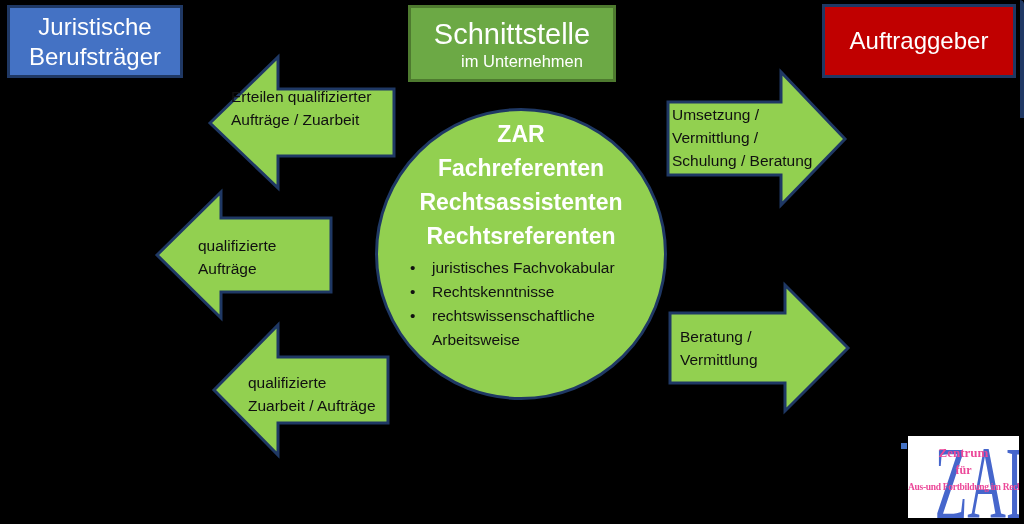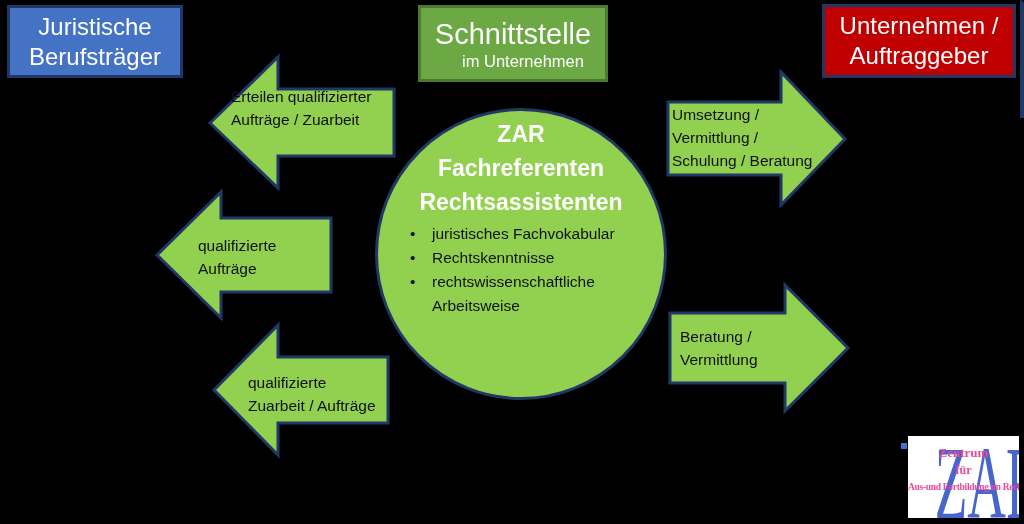--- a/index.html
+++ b/index.html
@@ -5,21 +5,21 @@
   html,body{margin:0;padding:0;background:#000;}
   #canvas{
     position:relative;width:1024px;height:524px;background:var(--canvas-bg);
     border-radius:4px;overflow:hidden;
     font-family:"Liberation Sans", sans-serif;
   }
   .box{position:absolute;display:flex;flex-direction:column;align-items:center;justify-content:center;
        text-align:center;color:#fff;box-sizing:border-box;}
   #box-juristische{left:7px;top:5px;width:176px;height:73px;background:var(--box-blue);
        border:3px solid var(--navy);font-size:24px;line-height:30px;}
-  #box-schnittstelle{left:418px;top:5px;width:190px;height:77px;background:var(--box-green);
+  #box-schnittstelle{left:408px;top:5px;width:208px;height:77px;background:var(--box-green);
        border:3px solid var(--box-green-border);}
   #box-schnittstelle .title{font-size:29px;line-height:34px;}
   #box-schnittstelle .subtitle{font-size:16.5px;line-height:20px;margin-left:20px;}
   #box-unternehmen{left:822px;top:4px;width:194px;height:74px;background:var(--box-red);
        border:3px solid var(--navy);font-size:24px;line-height:30px;}
 
   #circle{position:absolute;left:375px;top:108px;width:292px;height:292px;border-radius:50%;
        background:var(--bright-green);border:3px solid var(--navy);box-sizing:border-box;}
   #circle .heading{margin-top:6px;text-align:center;color:#fff;font-weight:bold;
        font-size:23px;line-height:34px;}
@@ -52,29 +52,29 @@
     <div>Juristische</div>
     <div>Berufsträger</div>
   </div>
 
   <div class="box" id="box-schnittstelle">
     <div class="title">Schnittstelle</div>
     <div class="subtitle">im Unternehmen</div>
   </div>
 
   <div class="box" id="box-unternehmen">
-    <div>Unternehmen /</div>
     <div>Auftraggeber</div>
   </div>
 
   <div id="circle">
     <div class="heading">
       <div>ZAR</div>
       <div>Fachreferenten</div>
       <div>Rechtsassistenten</div>
+      <div>Rechtsreferenten</div>
     </div>
     <div class="bullets">
       <div class="brow">
         <span class="bm">•</span>
         <span>juristisches Fachvokabular</span>
       </div>
       <div class="brow">
         <span class="bm">•</span>
         <span>Rechtskenntnisse</span>
       </div>

